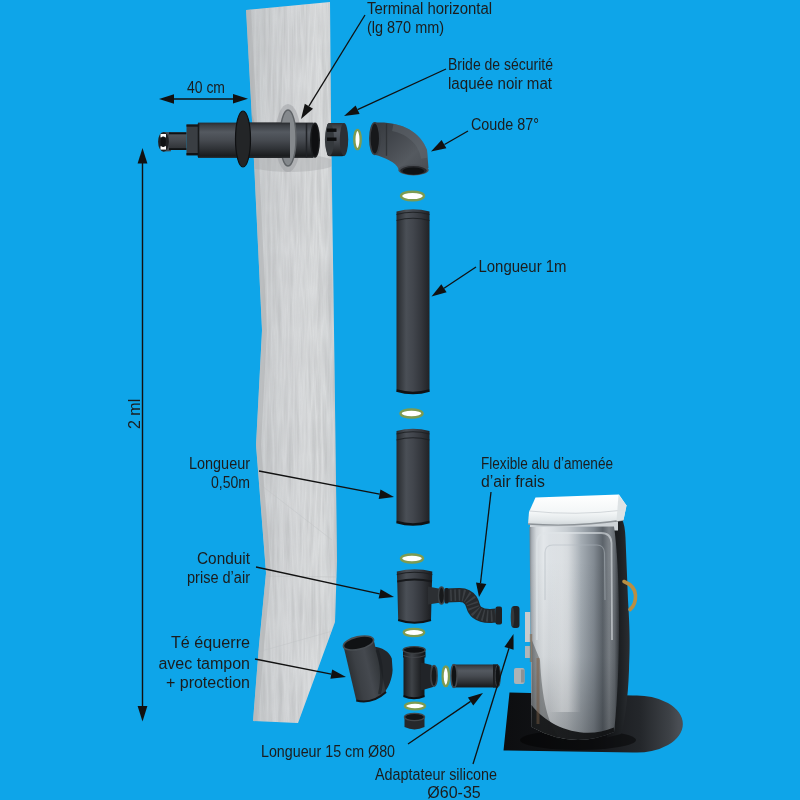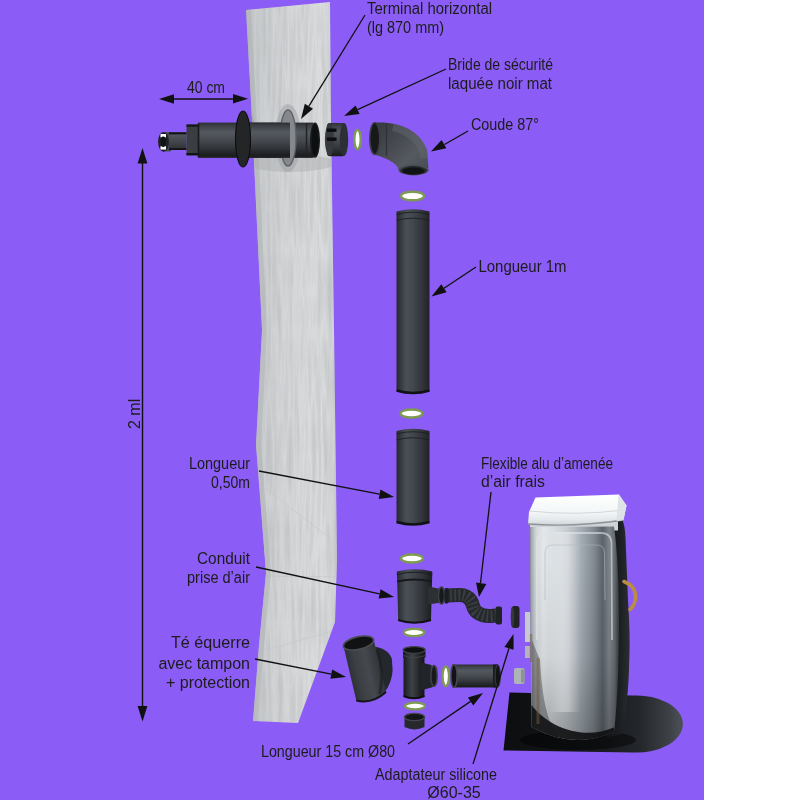--- a/index.html
+++ b/index.html
@@ -1,16 +1,16 @@
 <!DOCTYPE html>
 <html><head>
 <meta charset="utf-8">
 <style>
 html,body{margin:0;padding:0;background:#ffffff;}
-#stage{position:relative;width:704px;height:800px;overflow:hidden;background:#8b5cf6;
+#stage{position:relative;width:800px;height:800px;overflow:hidden;background:#0ea5e9;
   font-family:"Liberation Sans",sans-serif;}
 text{font-family:"Liberation Sans",sans-serif;fill:#1c1c1c;}
 </style>
 </head>
 <body>
 <div id="stage">
 <svg width="800" height="800" viewBox="0 0 800 800">
 <defs>
   <linearGradient id="wallgrad" x1="246" y1="0" x2="338" y2="0" gradientUnits="userSpaceOnUse">
     <stop offset="0" stop-color="#bdc0c2"></stop>

